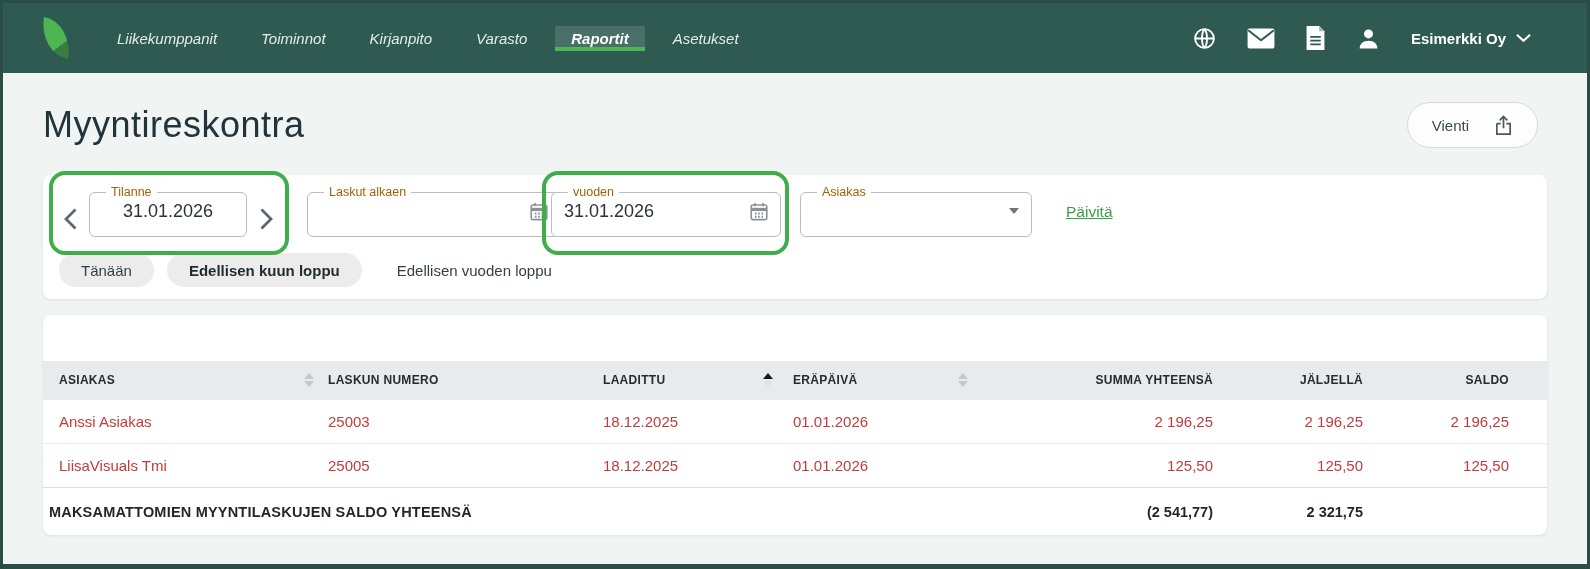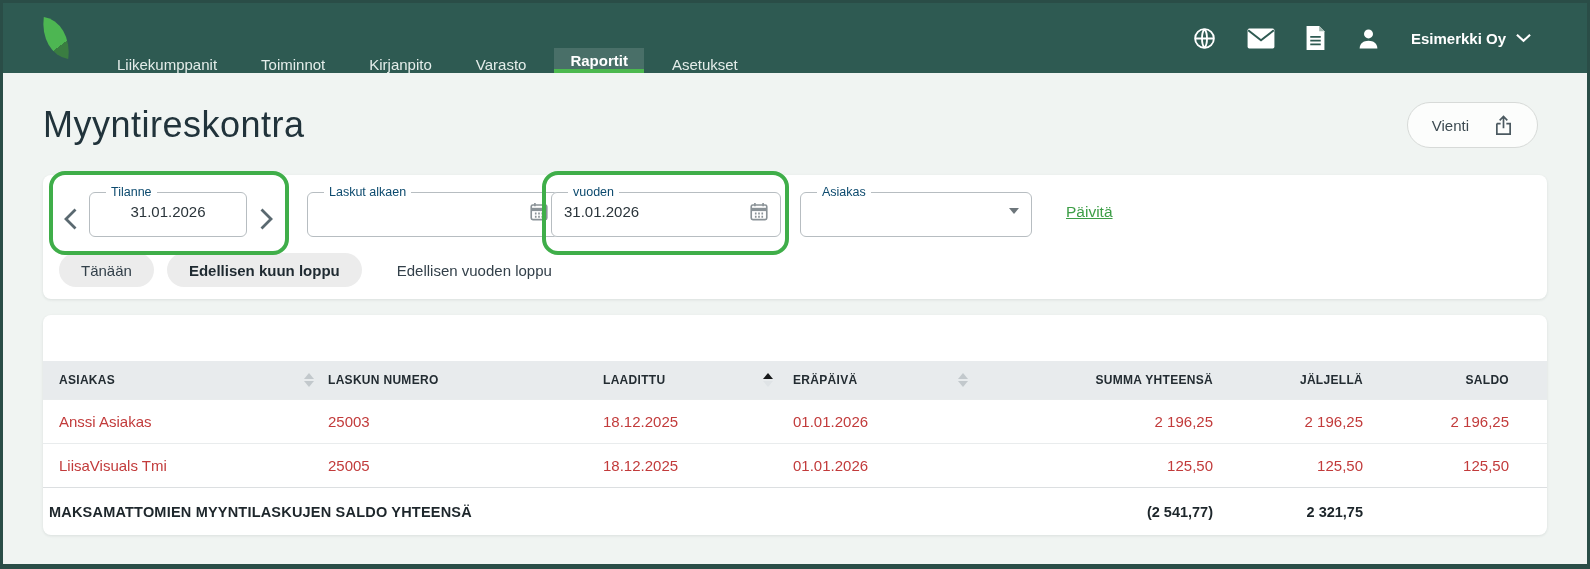--- a/index.html
+++ b/index.html
@@ -18,21 +18,21 @@
     height:70px; background:#2e5a52; display:flex; align-items:stretch;
     padding-left:38px; padding-right:56px;
   }
   .logo-wrap { display:flex; align-items:center; margin-right:30px; }
   .leaf {
     width:30px; height:38px;
     background:linear-gradient(135deg,#4db652 68%,#3a7d41 68%);
     border-radius:0 100% 0 100%;
     transform:rotate(8deg);
   }
-  .nav-items { display:flex; align-items:flex-end; list-style:none; }
+  .nav-items { display:flex; align-items:center; list-style:none;font-style:italic; }
   .nav-item {
     display:flex; align-items:center; padding:0 16px; color:#e4edea;
     font-size:15px; cursor:pointer; position:relative; margin-right:12px;
   }
   .nav-item.active {
     background:rgba(255,255,255,0.13); color:#ffffff; font-weight:bold;
     border-bottom:4px solid #4cb84f; padding-top:4px;
   }
   .nav-right { margin-left:auto; display:flex; align-items:center; gap:30px; }
   .nav-icon { display:flex; align-items:center; cursor:pointer; }
@@ -62,23 +62,23 @@
   .hl-saakka  { left:499px; top:-4px; width:247px; height:84px; }
 
   .chev-btn {
     position:absolute; top:24px; width:26px; height:40px; display:flex;
     align-items:center; justify-content:center; cursor:pointer; background:none; border:none;
   }
   .field {
     position:absolute; top:12px; height:50px; background:#fff;
     border:1px solid #b7bdc1; border-radius:6px; padding:0 12px;
   }
-  .field legend { font-size:12.5px; color:#0c4a6e; padding:0 5px; margin-left:4px; line-height:11px; }
+  .field legend { font-size:12.5px; color:#a16207; padding:0 5px; margin-left:4px; line-height:11px; }
   .field-inner { display:flex; align-items:center; justify-content:space-between; height:26px; margin-top:0px; }
-  .field-value { font-size:15px; color:#2a343a; }
+  .field-value { font-size:18px; color:#2a343a; }
   .f-tilanne { left:46px;  width:158px; }
   .f-tilanne .field-inner { justify-content:center; }
   .f-laskut  { left:264px; width:254px; }
   .f-saakka  { left:508px; width:230px; }
   .f-asiakas { left:757px; width:232px; }
   .caret-down {
     width:0; height:0; border-left:5px solid transparent; border-right:5px solid transparent;
     border-top:6px solid #6d767b; cursor:pointer;
   }
   .update-link {

